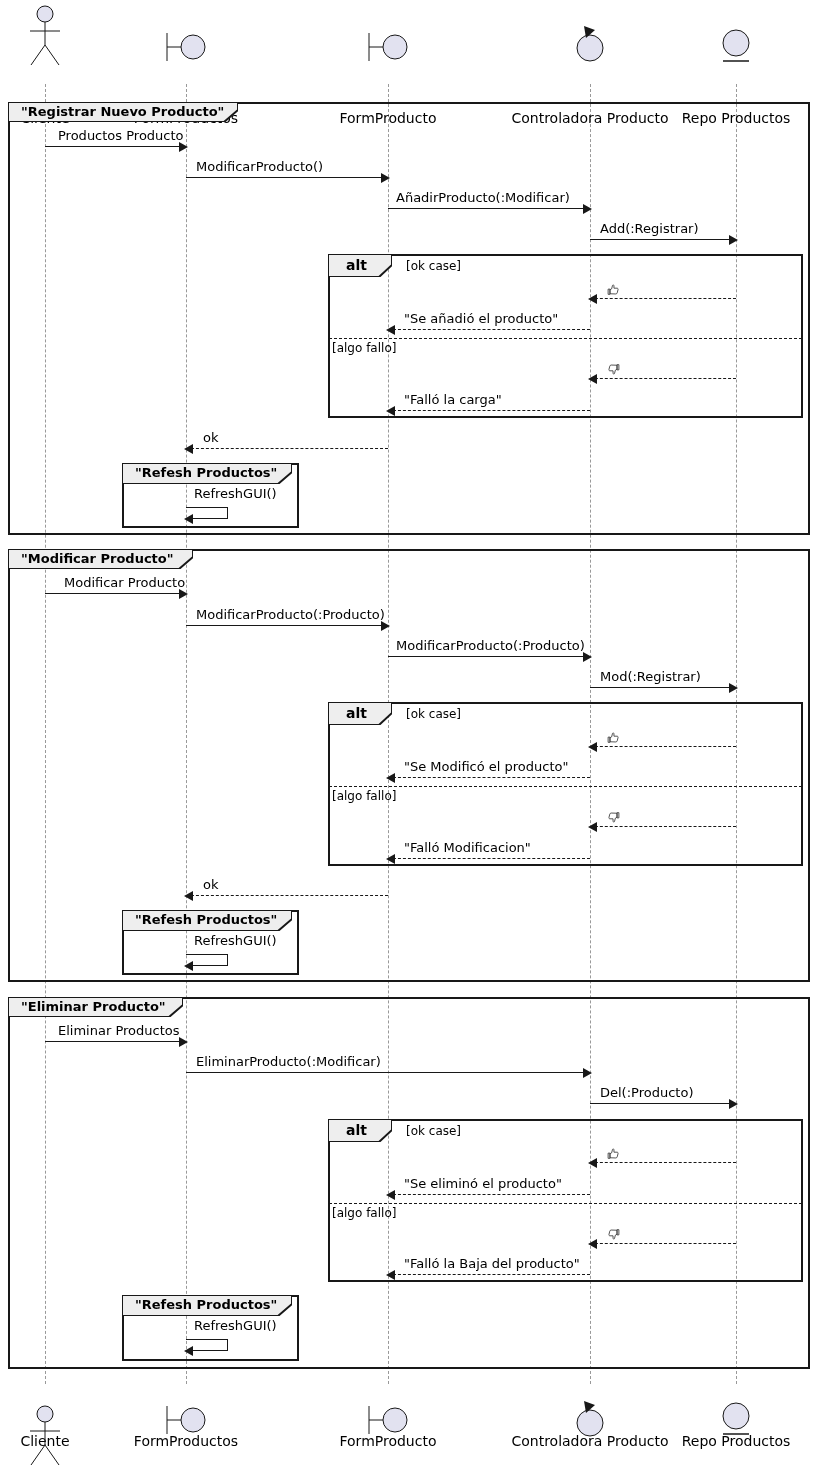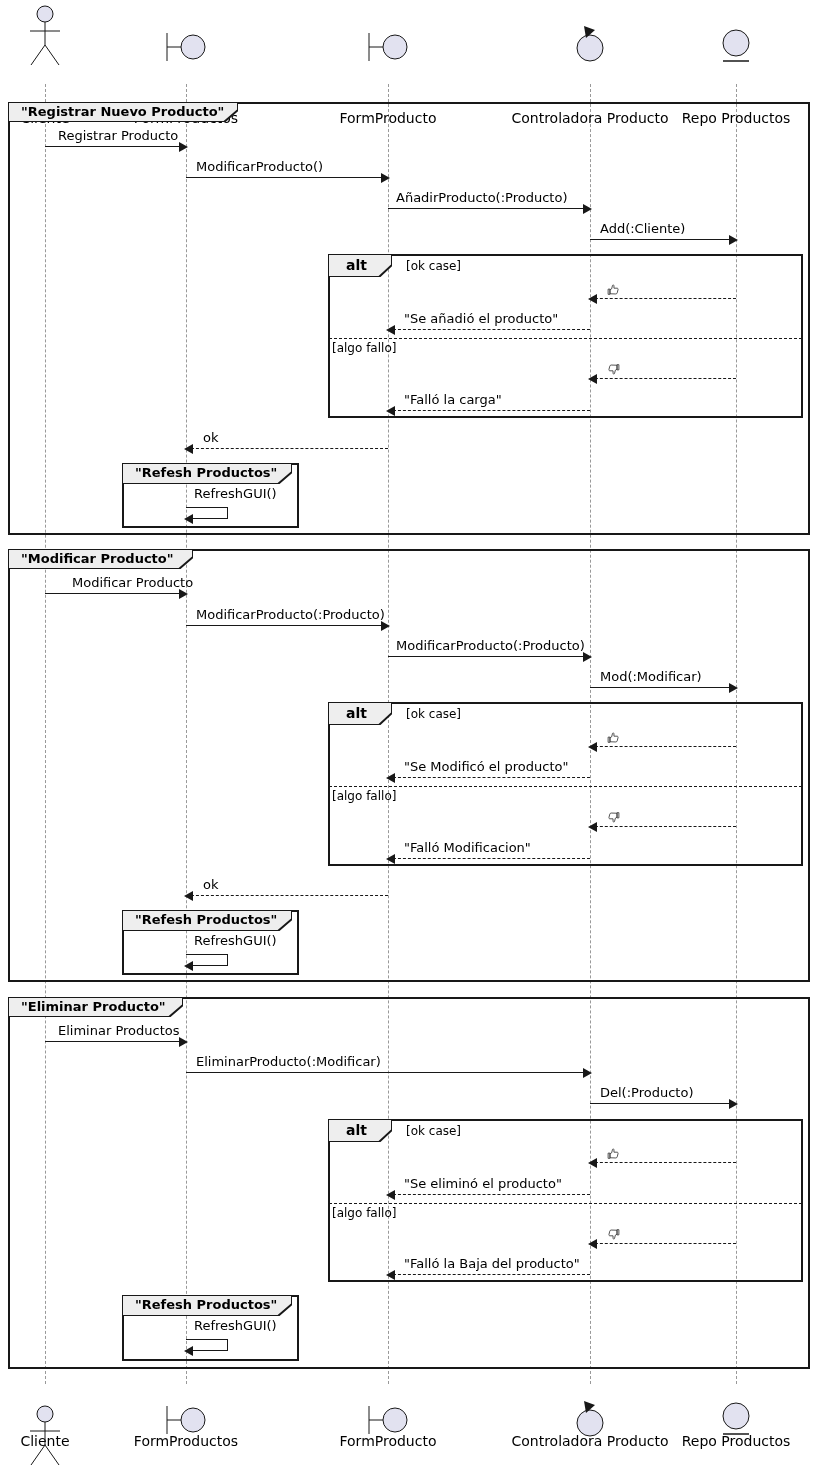--- a/index.html
+++ b/index.html
@@ -75,36 +75,36 @@
 
   <div class="frame" style="left:8px;top:102px;width:802px;height:433px">
     <div class="tab">
       <svg width="230" height="20" viewBox="0 0 230 20">
           <path d="M0 0 H230 V8 L216 20 H0 Z" fill="#EEEEEE" stroke="#181818" stroke-width="2"></path>
         </svg>
       <span>"Registrar Nuevo Producto"</span>
     </div>
   </div>
 
-  <span class="ml" style="left:58px;top:128px">Registrar Producto</span>
+  <span class="ml" style="left:58px;top:128px">Productos Producto</span>
   <div class="ar" style="left:45px;top:146px;width:141px">
       <i class="hd r"></i>
     </div>
 
   <span class="ml" style="left:196px;top:159px">ModificarProducto()</span>
   <div class="ar" style="left:186px;top:177px;width:202px">
       <i class="hd r"></i>
     </div>
 
-  <span class="ml" style="left:396px;top:190px">AñadirProducto(:Producto)</span>
+  <span class="ml" style="left:396px;top:190px">AñadirProducto(:Modificar)</span>
   <div class="ar" style="left:388px;top:208px;width:202px">
       <i class="hd r"></i>
     </div>
 
-  <span class="ml" style="left:600px;top:221px">Add(:Cliente)</span>
+  <span class="ml" style="left:600px;top:221px">Add(:Registrar)</span>
   <div class="ar" style="left:590px;top:239px;width:146px">
       <i class="hd r"></i>
     </div>
 
   <div class="frame" style="left:328px;top:254px;width:475px;height:164px">
     <div class="tab alt">
       <svg width="64" height="23" viewBox="0 0 64 23">
           <path d="M0 0 H64 V11 L51 23 H0 Z" fill="#EEEEEE" stroke="#181818" stroke-width="2"></path>
         </svg>
       <span>alt</span>
@@ -162,36 +162,36 @@
 
   <div class="frame" style="left:8px;top:549px;width:802px;height:433px">
     <div class="tab">
       <svg width="185" height="20" viewBox="0 0 185 20">
           <path d="M0 0 H185 V8 L171 20 H0 Z" fill="#EEEEEE" stroke="#181818" stroke-width="2"></path>
         </svg>
       <span>"Modificar Producto"</span>
     </div>
   </div>
 
-  <span class="ml" style="left:72px;top:575px">Modificar Producto</span>
+  <span class="ml" style="left:64px;top:575px">Modificar Producto</span>
   <div class="ar" style="left:45px;top:593px;width:141px">
       <i class="hd r"></i>
     </div>
 
   <span class="ml" style="left:196px;top:607px">ModificarProducto(:Producto)</span>
   <div class="ar" style="left:186px;top:625px;width:202px">
       <i class="hd r"></i>
     </div>
 
   <span class="ml" style="left:396px;top:638px">ModificarProducto(:Producto)</span>
   <div class="ar" style="left:388px;top:656px;width:202px">
       <i class="hd r"></i>
     </div>
 
-  <span class="ml" style="left:600px;top:669px">Mod(:Modificar)</span>
+  <span class="ml" style="left:600px;top:669px">Mod(:Registrar)</span>
   <div class="ar" style="left:590px;top:687px;width:146px">
       <i class="hd r"></i>
     </div>
 
   <div class="frame" style="left:328px;top:702px;width:475px;height:164px">
     <div class="tab alt">
       <svg width="64" height="23" viewBox="0 0 64 23">
           <path d="M0 0 H64 V11 L51 23 H0 Z" fill="#EEEEEE" stroke="#181818" stroke-width="2"></path>
         </svg>
       <span>alt</span>

